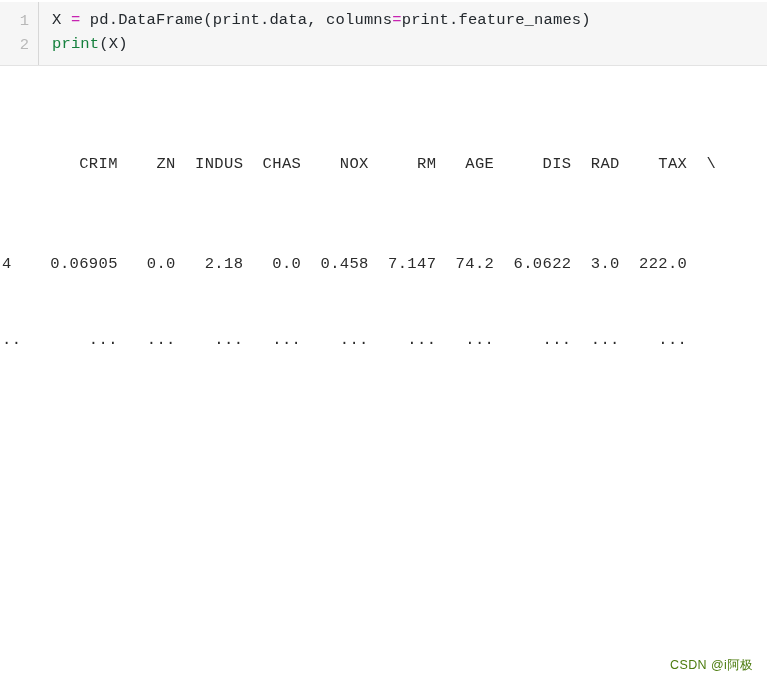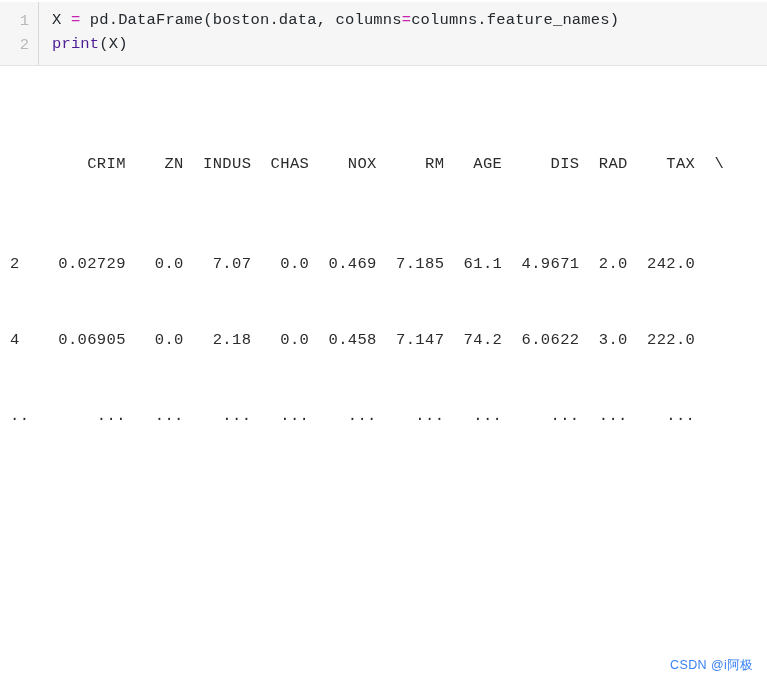--- a/index.html
+++ b/index.html
@@ -56,71 +56,70 @@
     font-family: "Liberation Mono", "DejaVu Sans Mono", monospace;
     font-size: 15.5px;
     line-height: 15.5px;
     letter-spacing: 0.15px;
     color: #24292e;
   }
   .code-line.l1 { top: 11px; }
   .code-line.l2 { top: 35px; }
 
   .tok-op     { color: #c724b1; }
-  .tok-fn     { color: #4c1d95; }
+  .tok-fn     { color: #15803d; }
   .tok-plain  { color: #24292e; }
 
   
   #output {
     position: absolute;
     left: 0;
     top: 76px;
     width: 767px;
     white-space: pre;
     font-family: "Liberation Mono", "DejaVu Sans Mono", monospace;
     font-size: 15.5px;
     line-height: 25.2px;
     letter-spacing: 0.35px;
     color: #2b2b2b;
   }
-  .out-line { display: block; padding-left: 10px; }
+  .out-line { display: block; padding-left: 2px; }
 
   
   #watermark {
     position: absolute;
     right: 14px;
     bottom: 10px;
-    color: #3b82f6;
+    color: #4d7c0f;
     font-family: "Liberation Sans", "DejaVu Sans", sans-serif;
     font-size: 12.5px;
     letter-spacing: 0.4px;
     user-select: none;
   }
 </style>
 </head>
 <body>
 
 <div id="code-block">
 
   <div id="code-gutter">
     <span class="gutter-num l1">1</span>
     <span class="gutter-num l2">2</span>
   </div>
 
-  <div class="code-line l1"><span class="tok-plain">X </span><span class="tok-op">=</span><span class="tok-plain"> pd.DataFrame(boston.data, columns</span><span class="tok-op">=</span><span class="tok-plain">columns.feature_names)</span></div>
+  <div class="code-line l1"><span class="tok-plain">X </span><span class="tok-op">=</span><span class="tok-plain"> pd.DataFrame(print.data, columns</span><span class="tok-op">=</span><span class="tok-plain">print.feature_names)</span></div>
 
   <div class="code-line l2"><span class="tok-fn">print</span><span class="tok-plain">(X)</span></div>
 
 </div>
 
 <div id="output">
 
   <span class="out-line">        CRIM    ZN  INDUS  CHAS    NOX     RM   AGE     DIS  RAD    TAX  \</span>
 
-  <span class="out-line">2    0.02729   0.0   7.07   0.0  0.469  7.185  61.1  4.9671  2.0  242.0</span>
   <span class="out-line">4    0.06905   0.0   2.18   0.0  0.458  7.147  74.2  6.0622  3.0  222.0</span>
   <span class="out-line">..       ...   ...    ...   ...    ...    ...   ...     ...  ...    ...</span>
   
   
   
   
   
 
   
 

